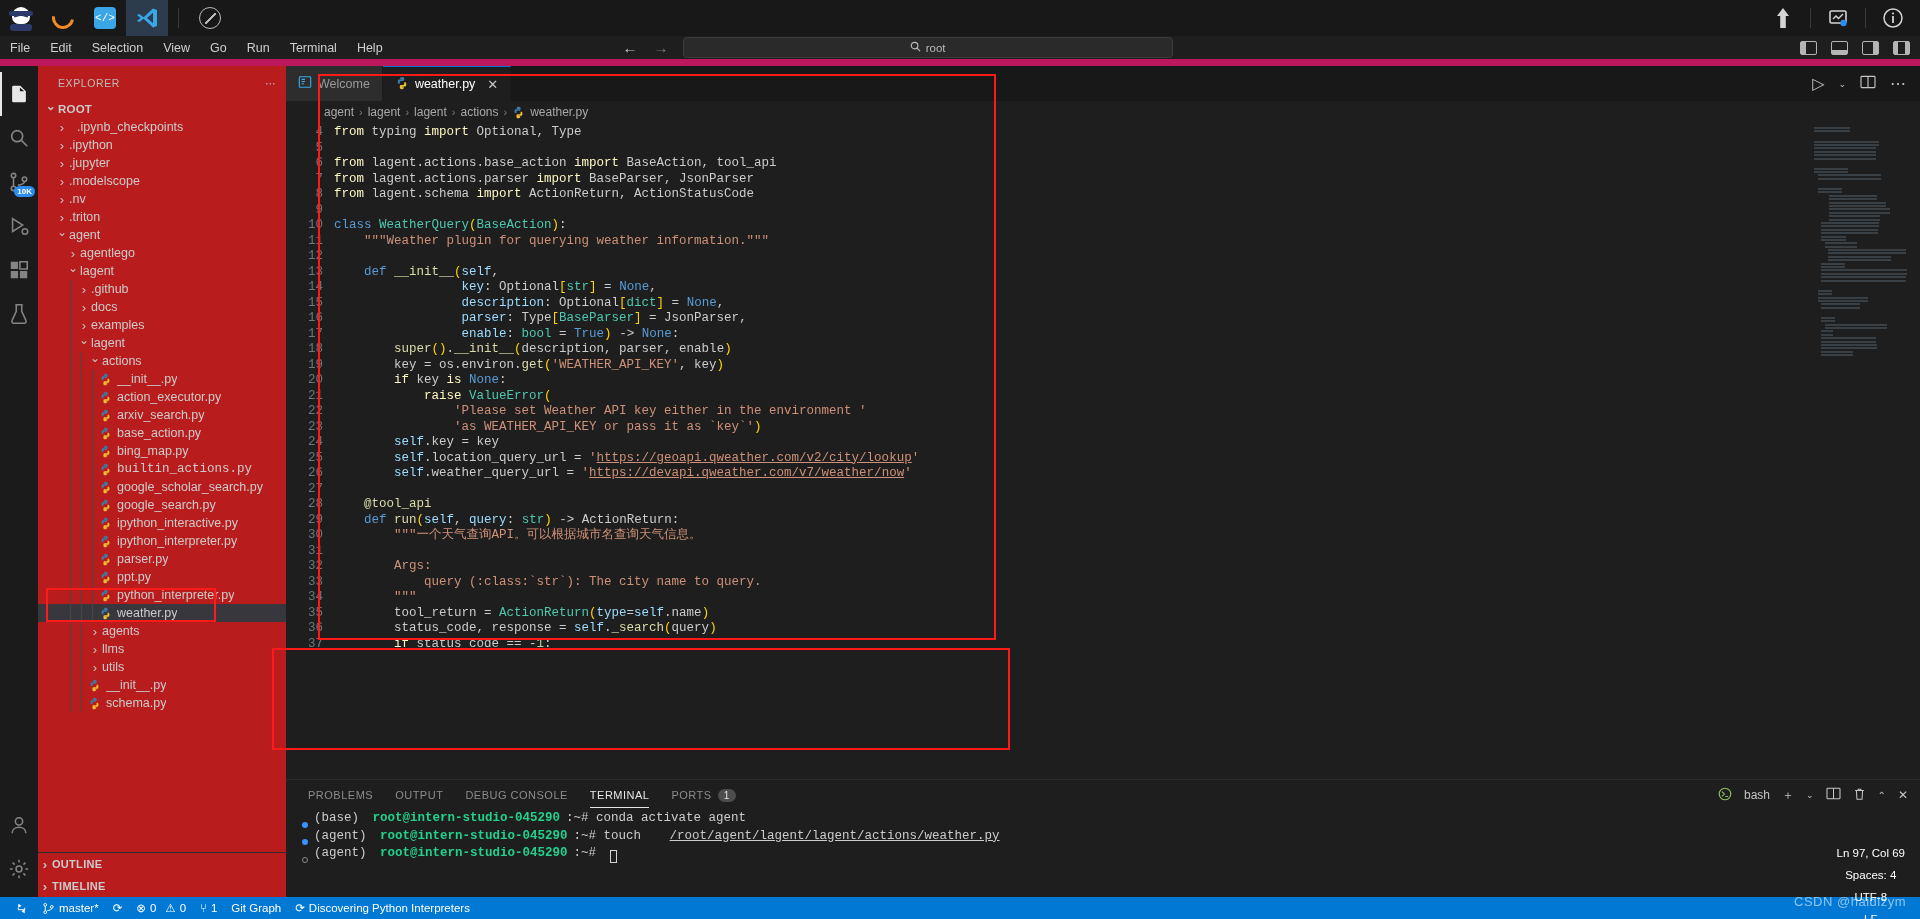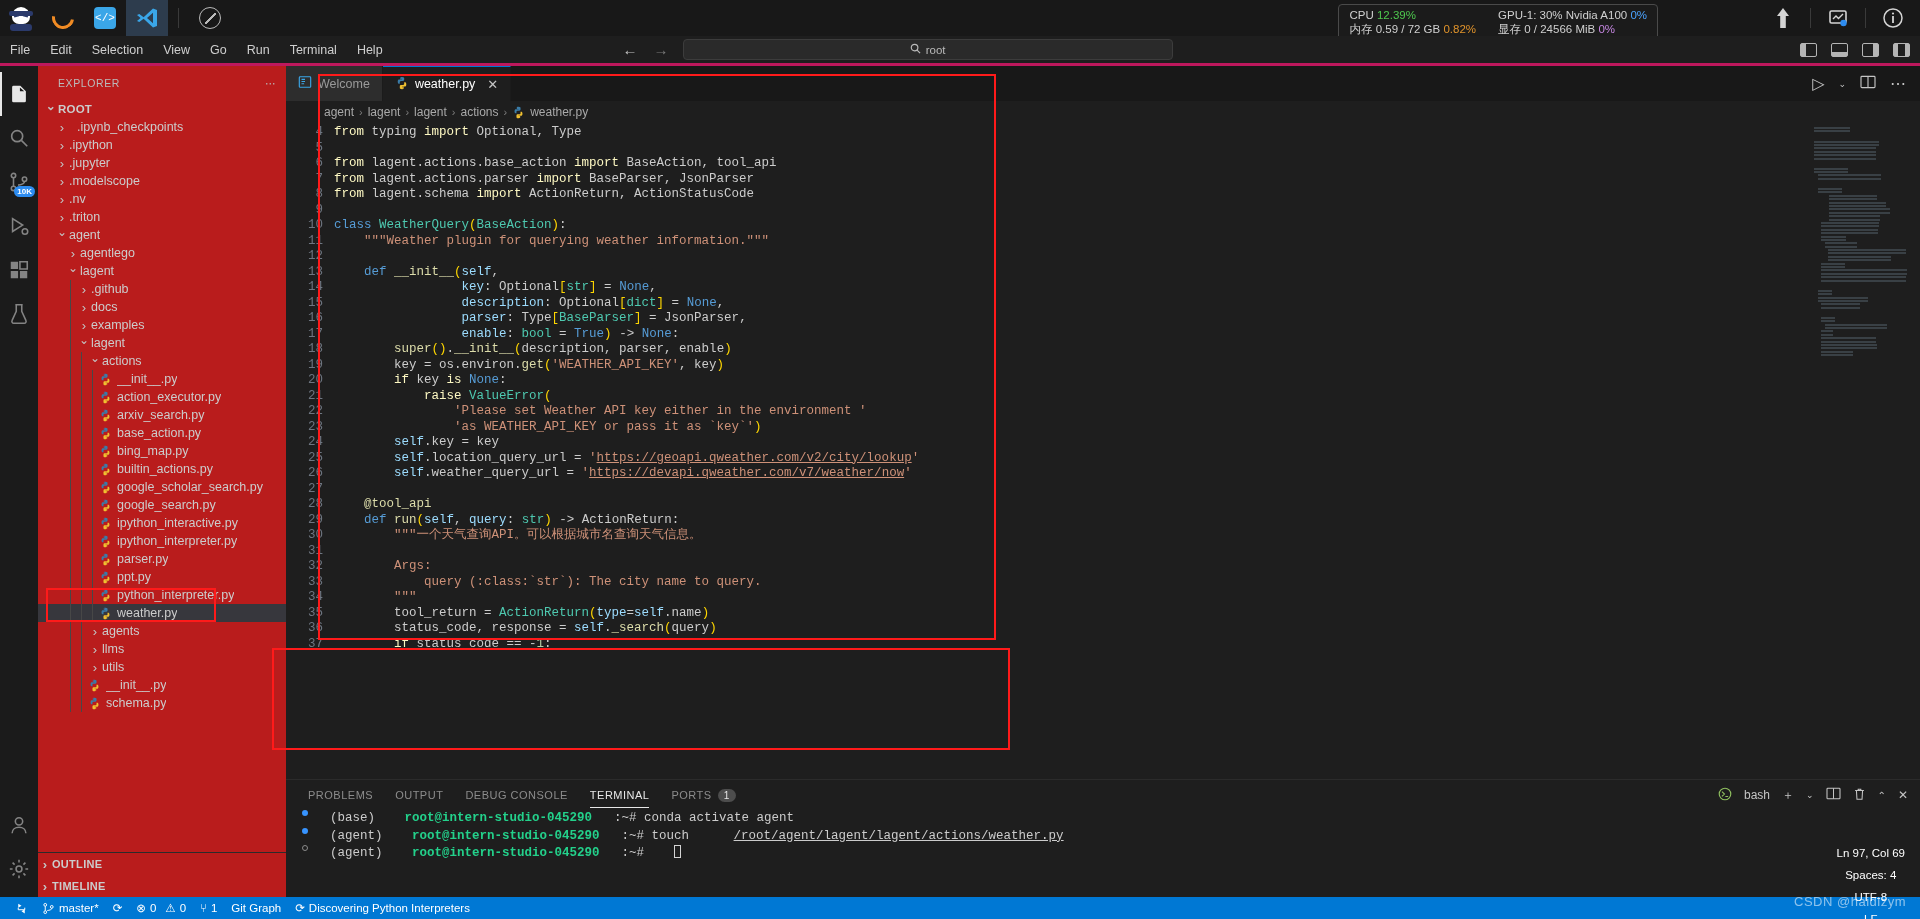--- a/index.html
+++ b/index.html
@@ -56,21 +56,21 @@
   .sysmon .cell { white-space: nowrap; }
   .lbl { color: #d0d0d0; }
   .g { color: #4ec94e; } .o { color: #e0932b; } .b { color: #4aa3ff; } .p { color: #c586e0; }
   .tsright { position: absolute; right: 0; top: 0; height: 36px; display: flex; align-items: center; }
   .tsright .ic { width: 54px; height: 36px; display:flex; align-items:center; justify-content:center; }
   .tsright .divider { width: 1px; height: 20px; background: #3a3a3a; }
 
   
   .menubar {
     height: 30px; flex: 0 0 30px; background: #1e1e1e; display: flex; align-items: center;
-    position: relative; border-bottom: 3px solid #be185d;
+    position: relative; border-bottom: 7px solid #be185d;
   }
   .menu-item { padding: 0 10px; font-size: 12.5px; color: #cfcfcf; line-height: 30px; cursor: default; }
   .navbtns { display: flex; align-items: center; margin-left: 230px; gap: 16px; color: #7a7a7a; }
   .navbtn { font-size: 15px; }
   .navbtn.enabled { color: #c5c5c5; }
   .searchbox {
     width: 490px; height: 21px; background: #2a2a2a; border: 1px solid #3c3c3c; border-radius: 4px;
     display: flex; align-items: center; justify-content: center; gap: 5px;
     font-size: 11.5px; color: #b9b9b9; margin-left: 14px;
   }
@@ -172,21 +172,21 @@
   .panel-tabs { height: 30px; flex: 0 0 30px; display: flex; align-items: center; padding-left: 22px; gap: 22px; position: relative; }
   .ptab { font-size: 11px; letter-spacing: .5px; color: #8c8c8c; height: 30px; display:flex; align-items:center; position: relative; }
   .ptab.active { color: #e7e7e7; }
   .ptab.active:after { content:''; position:absolute; left:0; right:0; bottom:2px; height:1px; background:#e7e7e7; }
   .pcount { background: #4d4d4d; color:#e7e7e7; border-radius: 9px; font-size: 10px; padding: 1px 6px; margin-left: 6px; }
   .panel-right { margin-left: auto; display: flex; align-items: center; gap: 12px; padding-right: 12px; color: #c5c5c5; font-size: 12px; }
   .term {
     flex: 1 1 auto; padding-left: 16px; font-family: "Liberation Mono", monospace; font-size: 12.5px;
     line-height: 17.5px; color: #cccccc; overflow: hidden;
   }
-  .tline { display: flex; align-items: flex-start; gap: 22px; height: 17.5px; white-space: pre; }
+  .tline { display: flex; align-items: flex-end; gap: 6px; height: 17.5px; white-space: pre; }
   .dot { width: 6px; height: 6px; border-radius: 50%; background: #3794ff; flex: 0 0 6px; }
   .dot.hollow { background: transparent; border: 1px solid #8a8a8a; }
   .env { color: #cccccc; }
   .host { color: #23d18b; font-weight: bold; }
   .cursorblk { display:inline-block; width:7px; height:13px; border:1px solid #d4d4d4; vertical-align:-2px; }
   .tpath { color: #cccccc; text-decoration: underline; margin-left: 15px; }
 
   
   .statusbar {
     height: 22px; flex: 0 0 22px; background: #0078d4; color: #ffffff; display: flex; align-items: center;
@@ -229,30 +229,20 @@
     <div class="tsicon active">
       <svg class="logo-vsc" viewBox="0 0 24 24">
           <path fill="#3aa6e8" d="M18 2.5 8.6 11.2 4.3 7.9 2 9l3.6 3L2 15l2.3 1.1 4.3-3.3L18 21.5l4-1.6V4.1L18 2.5zm0 4.3v10.4l-6-5.2 6-5.2z"></path>
         </svg>
     </div>
     <div class="ts-sep"></div>
     <div class="tsicon">
         <div class="compass"></div>
       </div>
 
-    <div class="sysmon">
-      <div class="cell"><span class="lbl">CPU</span>
-        <span class="g">12.39%</span></div>
-      <div class="cell"><span class="lbl">GPU-1: 30% Nvidia A100</span>
-        <span class="b">0%</span></div>
-      <div class="cell"><span class="lbl">内存 0.59 / 72 GB</span>
-        <span class="o">0.82%</span></div>
-      <div class="cell"><span class="lbl">显存 0 / 24566 MiB</span>
-        <span class="p">0%</span></div>
-    </div>
 
     <div class="tsright">
       <div class="ic">
         <svg width="20" height="22" viewBox="0 0 20 22">
             <path fill="#d4d4d4" d="M10 1 4 9h3.2v12h5.6V9H16z"></path>
           </svg>
       </div>
       <div class="divider"></div>
       <div class="ic">
         <svg width="20" height="20" viewBox="0 0 20 20">
@@ -476,21 +466,21 @@
           <div class="row" style="padding-left: 61px;">
             <div class="indent-guide" style="left: 32px;"></div>
             <div class="indent-guide" style="left: 43px;"></div>
             <div class="indent-guide" style="left: 54px;"></div>
             <span class="pyicon"><svg width="13" height="13" viewBox="0 0 16 16">
                 <path fill="#3a7ca8" d="M7.9 1c-2 0-2 .9-2 .9v1.7h2.1v.4H4.7s-1.6-.2-1.6 2.4c0 2.6 1.4 2.5 1.4 2.5h1V7.2s-.1-1.5 1.4-1.5h2.3s1.3 0 1.3-1.3V2.3S10.6 1 7.9 1zM6.8 1.9c.3 0 .5.2.5.5s-.2.5-.5.5-.5-.2-.5-.5.2-.5.5-.5z"></path>
                 <path fill="#f0c030" d="M8.1 15c2 0 2-.9 2-.9v-1.7H8v-.4h3.3s1.6.2 1.6-2.4c0-2.6-1.4-2.5-1.4-2.5h-1v1.7s.1 1.5-1.4 1.5H6.8s-1.3 0-1.3 1.3v2.1S5.4 15 8.1 15zm1.1-.9c-.3 0-.5-.2-.5-.5s.2-.5.5-.5.5.2.5.5-.2.5-.5.5z"></path>
               </svg></span>
             <span class="name">bing_map.py</span>
           </div>
-          <div class="row" style="padding-left: 61px;">
+          <div class="row" style="padding-left: 61px; font-family: Liberation Mono, monospace;">
             <div class="indent-guide" style="left: 32px;"></div>
             <div class="indent-guide" style="left: 43px;"></div>
             <div class="indent-guide" style="left: 54px;"></div>
             <span class="pyicon"><svg width="13" height="13" viewBox="0 0 16 16">
                 <path fill="#3a7ca8" d="M7.9 1c-2 0-2 .9-2 .9v1.7h2.1v.4H4.7s-1.6-.2-1.6 2.4c0 2.6 1.4 2.5 1.4 2.5h1V7.2s-.1-1.5 1.4-1.5h2.3s1.3 0 1.3-1.3V2.3S10.6 1 7.9 1zM6.8 1.9c.3 0 .5.2.5.5s-.2.5-.5.5-.5-.2-.5-.5.2-.5.5-.5z"></path>
                 <path fill="#f0c030" d="M8.1 15c2 0 2-.9 2-.9v-1.7H8v-.4h3.3s1.6.2 1.6-2.4c0-2.6-1.4-2.5-1.4-2.5h-1v1.7s.1 1.5-1.4 1.5H6.8s-1.3 0-1.3 1.3v2.1S5.4 15 8.1 15zm1.1-.9c-.3 0-.5-.2-.5-.5s.2-.5.5-.5.5.2.5.5-.2.5-.5.5z"></path>
               </svg></span>
             <span class="name">builtin_actions.py</span>
           </div>
           <div class="row" style="padding-left: 61px;">

